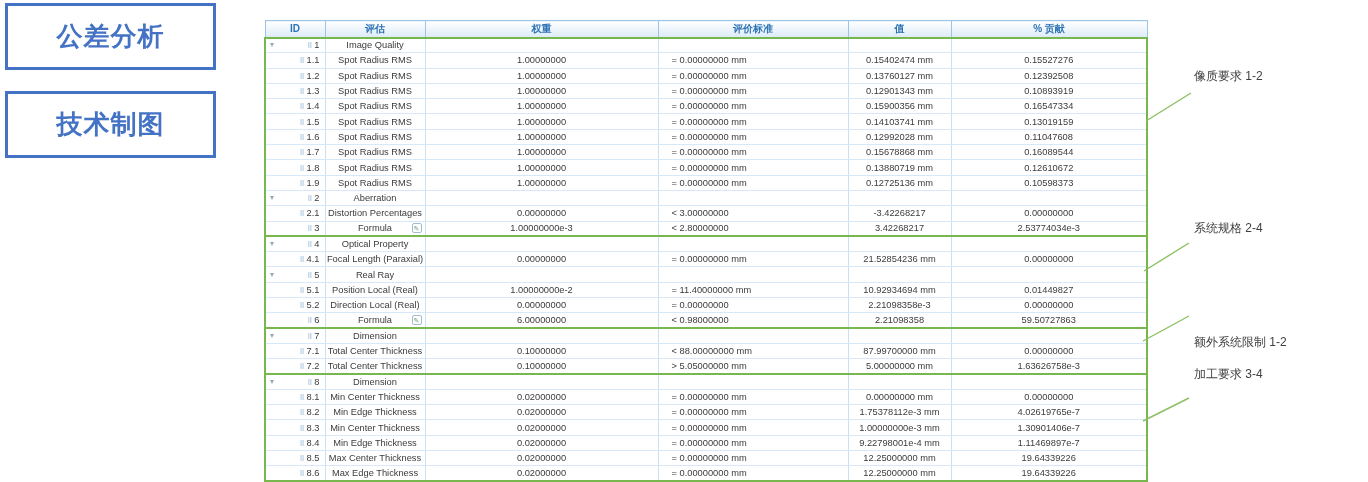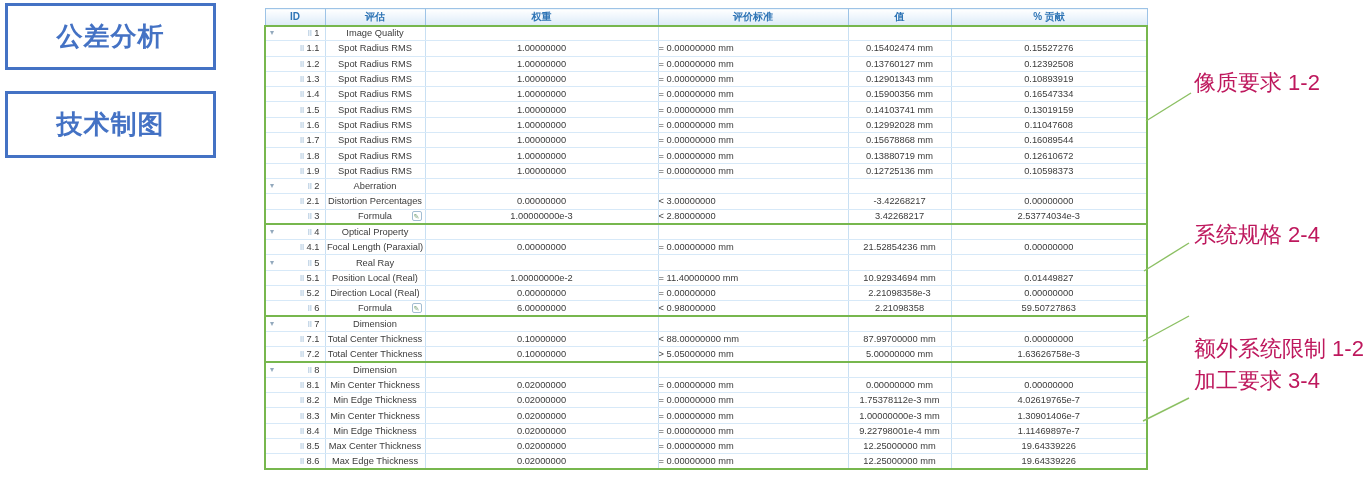--- a/index.html
+++ b/index.html
@@ -22,21 +22,21 @@
   .sidebar{position:absolute;left:5px;top:3px;width:211px;display:flex;flex-direction:column;gap:21px;}
   .nav-btn{
     height:67px;border:3px solid var(--blue);background:#fff;color:var(--blue);
     font-size:26px;font-weight:bold;display:flex;align-items:center;justify-content:center;
     letter-spacing:1px;cursor:pointer;font-family:inherit;
   }
   .nav-btn.active{background:var(--blue);color:#fff;}
 
   
   .table-wrap{position:absolute;left:264px;top:8px;}
-  table{border-collapse:collapse;table-layout:fixed;width:882px;font-size:9.3px;}
+  table{border-collapse:collapse;table-layout:fixed;width:882px;font-size:9.3px;margin-top:12px;}
   col.c1{width:60px;}col.c2{width:100px;}col.c3{width:233px;}
   col.c4{width:190px;}col.c5{width:103px;}col.c6{width:196px;}
   thead th{
     height:17px;background:linear-gradient(#ffffff,#dcebf8);color:var(--hdr-text);
     font-weight:bold;font-size:10px;border:1px solid #9dc3e6;padding:0;white-space:nowrap;
   }
   tbody td{
     height:15.3px;padding:0;white-space:nowrap;overflow:hidden;color:var(--cell-text);
     border-top:1px solid var(--grid);border-bottom:1px solid var(--grid);
     border-left:1px solid var(--grid-v);border-right:1px solid var(--grid-v);
@@ -50,24 +50,24 @@
   td.c-id{position:relative;text-align:right;padding-right:5px;}
   .arrow{position:absolute;left:4px;top:50%;transform:translateY(-50%);color:#93a9bd;font-size:8px;line-height:1;}
   .handle{color:#6d9bc3;font-size:7px;margin-right:3px;letter-spacing:-1px;}
   td.c-name{text-align:center;position:relative;}
   .edit-icon{
     position:absolute;right:3px;top:50%;transform:translateY(-50%);
     width:10px;height:10px;line-height:9px;font-size:7px;text-align:center;
     color:#6f9b6f;border:1px solid #a3bdd2;border-radius:2px;background:#fff;
   }
   td.c-weight,td.c-val,td.c-contrib{text-align:center;}
-  td.c-crit{text-align:left;}
+  td.c-crit{text-align:left;padding-left:13px;}
 
   
-  .ann{position:absolute;font-size:22px;color:#be185d;white-space:nowrap;}
+  .ann{position:absolute;font-size:12px;color:#404040;white-space:nowrap;}
   .ann-0{left:1194px;top:68px;}
   .ann-1{left:1194px;top:220px;}
   .ann-2{left:1194px;top:288px;margin-top:46px;}
   .ann-3{left:1194px;top:366px;}
 
   .connectors{position:absolute;left:0;top:0;pointer-events:none;}
   .connectors line{stroke:var(--green-line);stroke-width:1.4;}
 </style>
 </head>
 <body>

